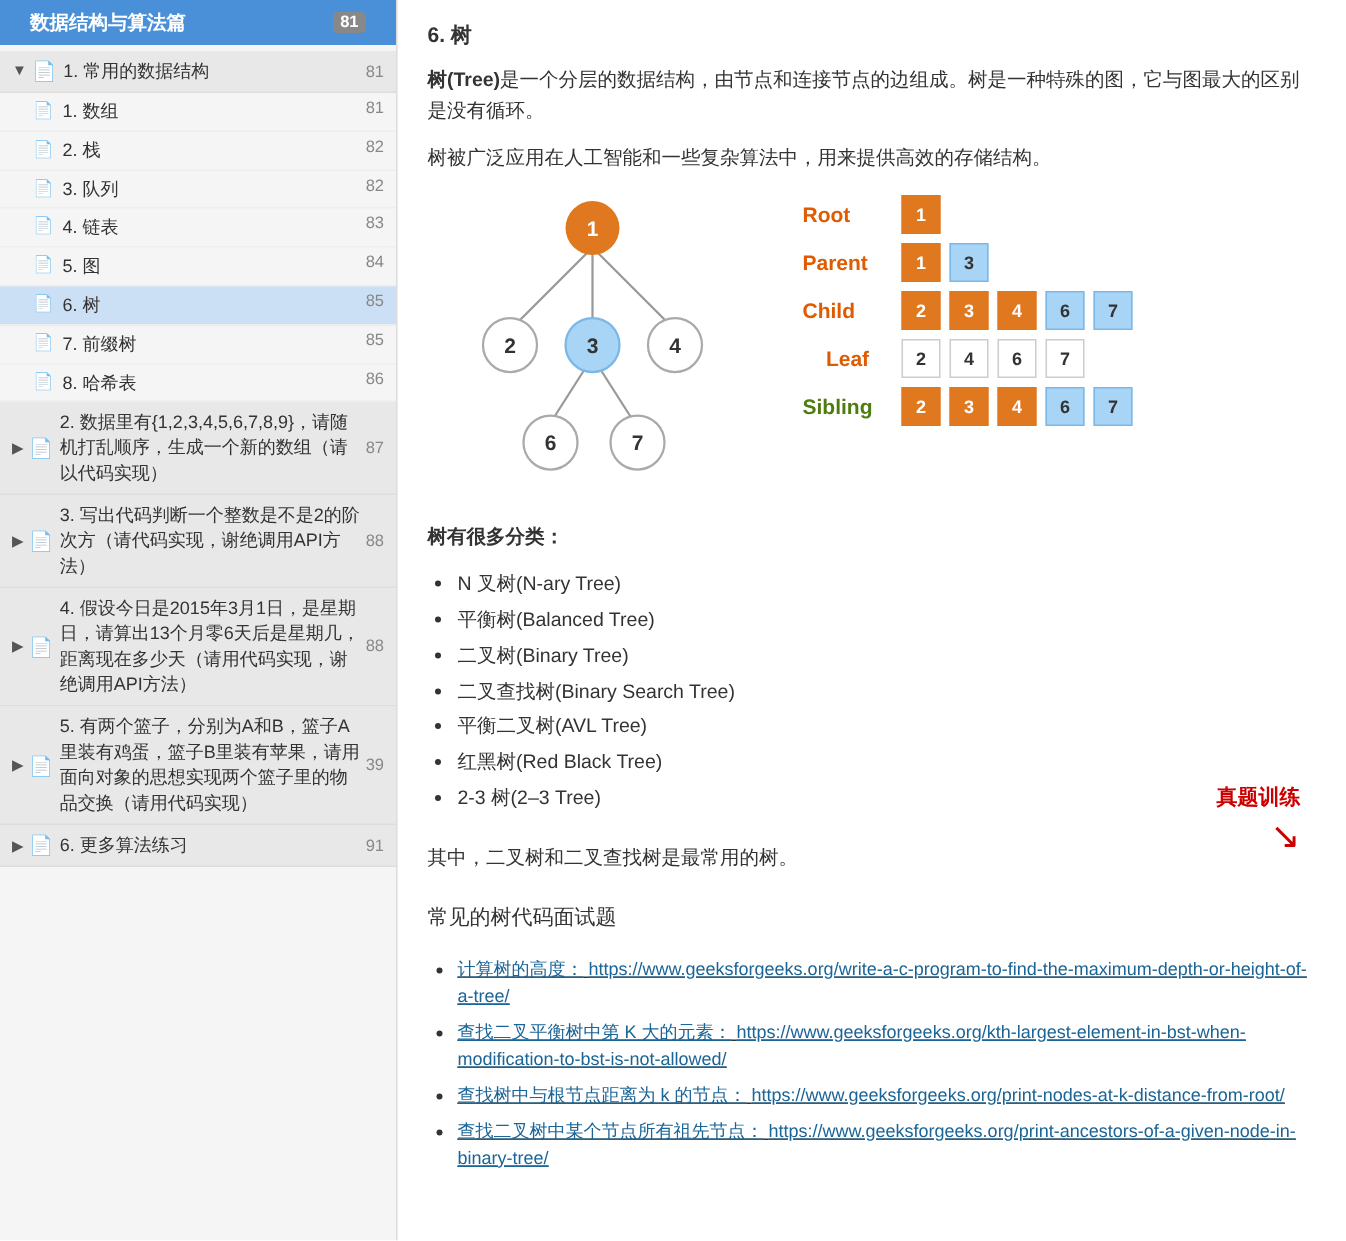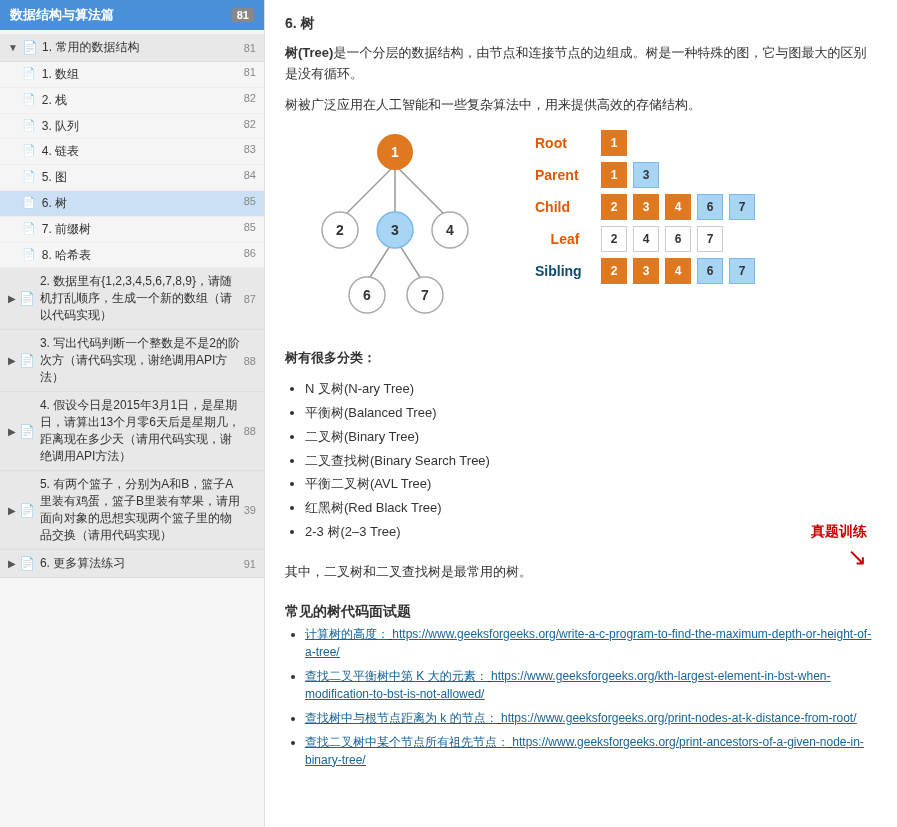--- a/index.html
+++ b/index.html
@@ -10,21 +10,21 @@
       width: 265px;
       min-width: 265px;
       background: #f5f5f5;
       border-right: 1px solid #ddd;
       overflow-y: auto;
       height: 100%;
     }
     .sidebar-header {
       background: #4a90d9;
       color: white;
-      padding: 6px 10px;
+      padding: 6px 20px;
       font-size: 13px;
       font-weight: bold;
       display: flex;
       justify-content: space-between;
       align-items: center;
     }
     .sidebar-header .count {
       background: #888;
       color: white;
       border-radius: 3px;
@@ -126,21 +126,21 @@
     .node-orange { background: #e07820; color: white; border-color: #e07820; }
     .node-blue { background: #a8d4f5; color: #333; border-color: #7ab8e8; }
     .node-white { background: white; color: #333; border-color: #ccc; }
 
     
     .categories { margin: 10px 0 10px 20px; }
     .categories li { margin-bottom: 3px; line-height: 1.6; }
 
     .summary-text { margin: 10px 0; font-size: 13px; }
 
-    .section-subtitle { font-weight: bold; font-size: 14px; margin: 12px 0 4px 0; }
+    .section-subtitle { font-weight: normal; font-size: 14px; margin: 12px 0 16px 0; }
 
     .links-list { margin-left: 20px; }
     .links-list li { margin-bottom: 6px; line-height: 1.5; font-size: 12px; text-decoration: underline; }
     .link-blue { color: #1a6496; text-decoration: underline; cursor: pointer; }
 
     
     .annotation {
       position: relative;
       float: right;
       margin-top: -30px;
@@ -316,21 +316,21 @@
 
       <div class="legend-row">
         <span class="legend-label" style="color:#e05a00;text-align:center;">Leaf</span>
         <span class="node-box node-white">2</span>
         <span class="node-box node-white">4</span>
         <span class="node-box node-white">6</span>
         <span class="node-box node-white">7</span>
       </div>
 
       <div class="legend-row">
-        <span class="legend-label" style="color:#0c4a6e;">Sibling</span>
+        <span class="legend-label" style="color:#4d7c0f;">Sibling</span>
         <span class="node-box node-orange">2</span>
         <span class="node-box node-orange">3</span>
         <span class="node-box node-orange">4</span>
         <span class="node-box node-blue">6</span>
         <span class="node-box node-blue">7</span>
       </div>
 
     </div>
   </div>
 

